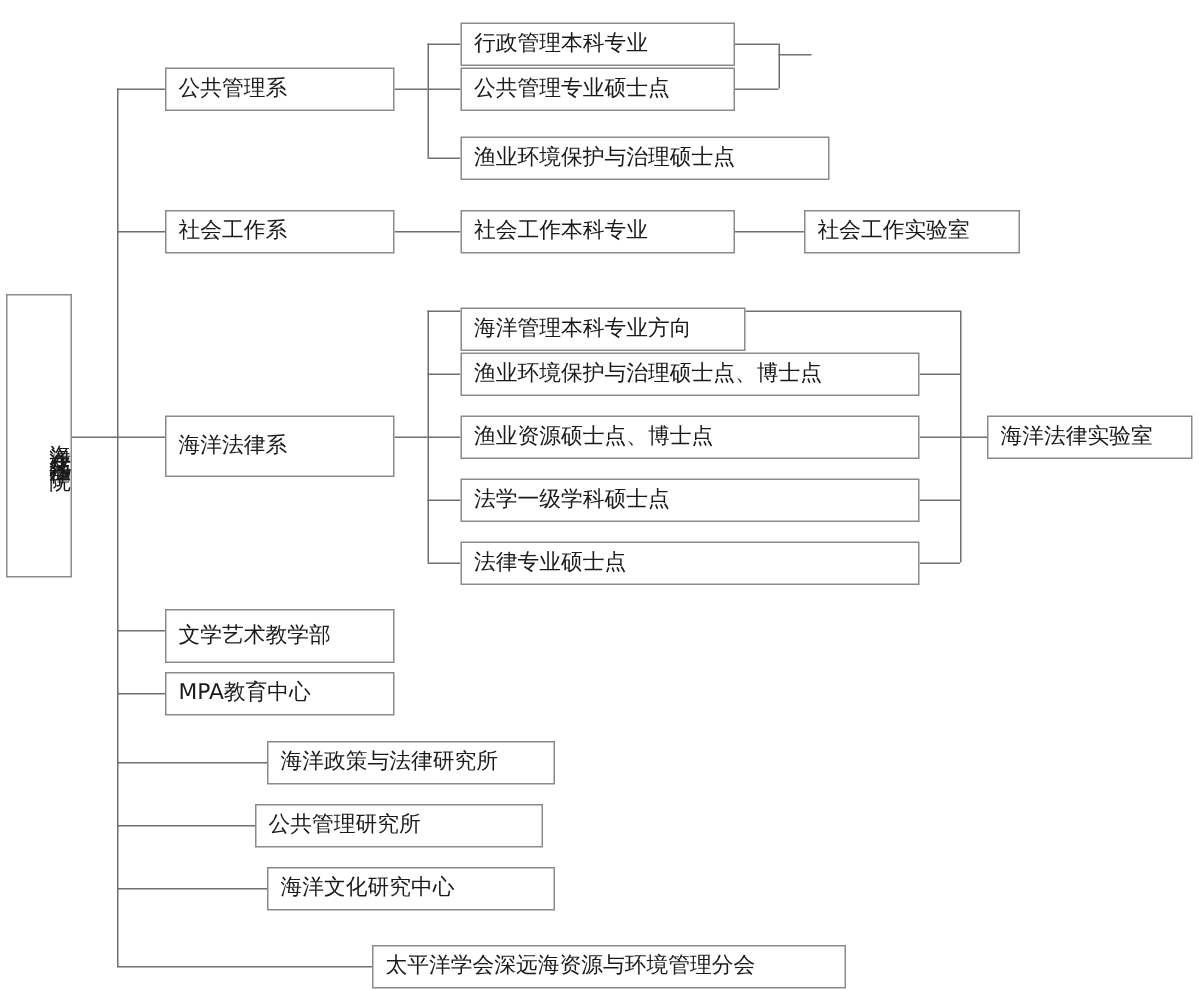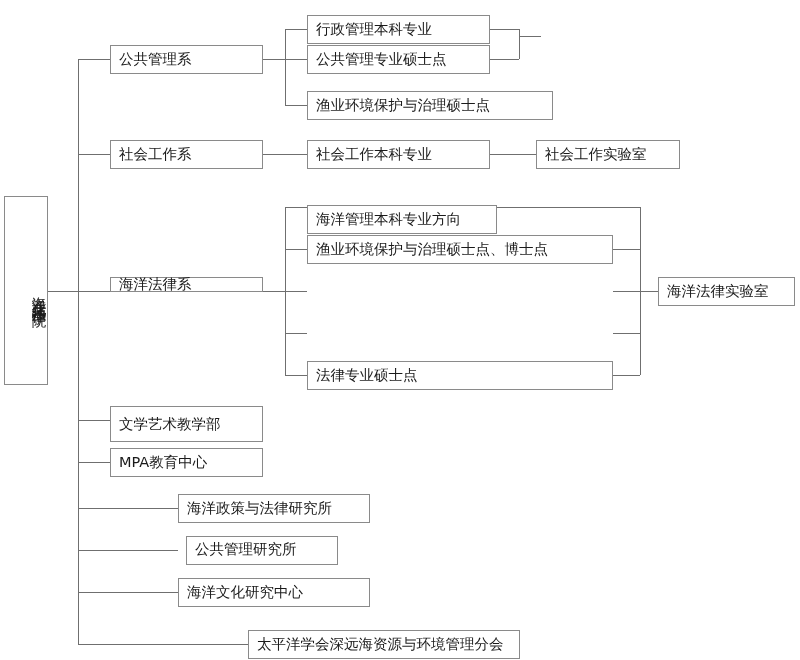--- a/index.html
+++ b/index.html
@@ -81,32 +81,34 @@
   <div class="line h" style="left:78px; top:154px; width:32px;"></div>
   <div class="node pad" style="left:110px; top:140px; width:153px; height:29px;">社会工作系</div>
 
   <div class="line h" style="left:263px; top:154px; width:44px;"></div>
   <div class="node pad" style="left:307px; top:140px; width:183px; height:29px;">社会工作本科专业</div>
 
   <div class="line h" style="left:490px; top:154px; width:46px;"></div>
   <div class="node pad" style="left:536px; top:140px; width:144px; height:29px;">社会工作实验室</div>
 
   <div class="line h" style="left:78px; top:291px; width:32px;"></div>
-  <div class="node pad" style="left:110px; top:277px; width:153px; height:15px;">海洋法律系</div>
+  <div class="node pad" style="left:110px; top:277px; width:153px; height:41px;">海洋法律系</div>
 
   <div class="line h" style="left:263px; top:291px; width:22px;"></div>
   <div class="line v" style="left:285px; top:207px; height:168px;"></div>
   <div class="line h" style="left:285px; top:207px; width:22px;"></div>
   <div class="line h" style="left:285px; top:249px; width:22px;"></div>
   <div class="line h" style="left:285px; top:291px; width:22px;"></div>
   <div class="line h" style="left:285px; top:333px; width:22px;"></div>
   <div class="line h" style="left:285px; top:375px; width:22px;"></div>
 
   <div class="node pad" style="left:307px; top:205px; width:190px; height:29px;">海洋管理本科专业方向</div>
   <div class="node pad" style="left:307px; top:235px; width:306px; height:29px;">渔业环境保护与治理硕士点、博士点</div>
+  <div class="node pad" style="left:307px; top:277px; width:306px; height:29px;">渔业资源硕士点、博士点</div>
+  <div class="node pad" style="left:307px; top:319px; width:306px; height:29px;">法学一级学科硕士点</div>
   <div class="node pad" style="left:307px; top:361px; width:306px; height:29px;">法律专业硕士点</div>
 
   <div class="line h" style="left:497px; top:207px; width:143px;"></div>
   <div class="line h" style="left:613px; top:249px; width:27px;"></div>
   <div class="line h" style="left:613px; top:291px; width:27px;"></div>
   <div class="line h" style="left:613px; top:333px; width:27px;"></div>
   <div class="line h" style="left:613px; top:375px; width:27px;"></div>
   <div class="line v" style="left:640px; top:207px; height:168px;"></div>
   <div class="line h" style="left:640px; top:291px; width:18px;"></div>
   <div class="node pad" style="left:658px; top:277px; width:137px; height:29px;">海洋法律实验室</div>
@@ -114,21 +116,21 @@
   <div class="line h" style="left:78px; top:420px; width:32px;"></div>
   <div class="node pad" style="left:110px; top:406px; width:153px; height:36px;">文学艺术教学部</div>
 
   <div class="line h" style="left:78px; top:462px; width:32px;"></div>
   <div class="node pad" style="left:110px; top:448px; width:153px; height:29px;">MPA教育中心</div>
 
   <div class="line h" style="left:78px; top:508px; width:100px;"></div>
   <div class="node pad" style="left:178px; top:494px; width:192px; height:29px;">海洋政策与法律研究所</div>
 
   <div class="line h" style="left:78px; top:550px; width:100px;"></div>
-  <div class="node pad" style="left:186px; top:536px; width:152px; height:29px;font-family:Liberation Mono, monospace;">公共管理研究所</div>
+  <div class="node pad" style="left:170px; top:536px; width:192px; height:29px;">公共管理研究所</div>
 
   <div class="line h" style="left:78px; top:592px; width:100px;"></div>
   <div class="node pad" style="left:178px; top:578px; width:192px; height:29px;">海洋文化研究中心</div>
 
   <div class="line h" style="left:78px; top:644px; width:170px;"></div>
-  <div class="node pad" style="left:248px; top:630px; width:272px; height:29px;">太平洋学会深远海资源与环境管理分会</div>
+  <div class="node pad" style="left:248px; top:630px; width:316px; height:29px;">太平洋学会深远海资源与环境管理分会</div>
 
 </div>
 
 </body></html>

